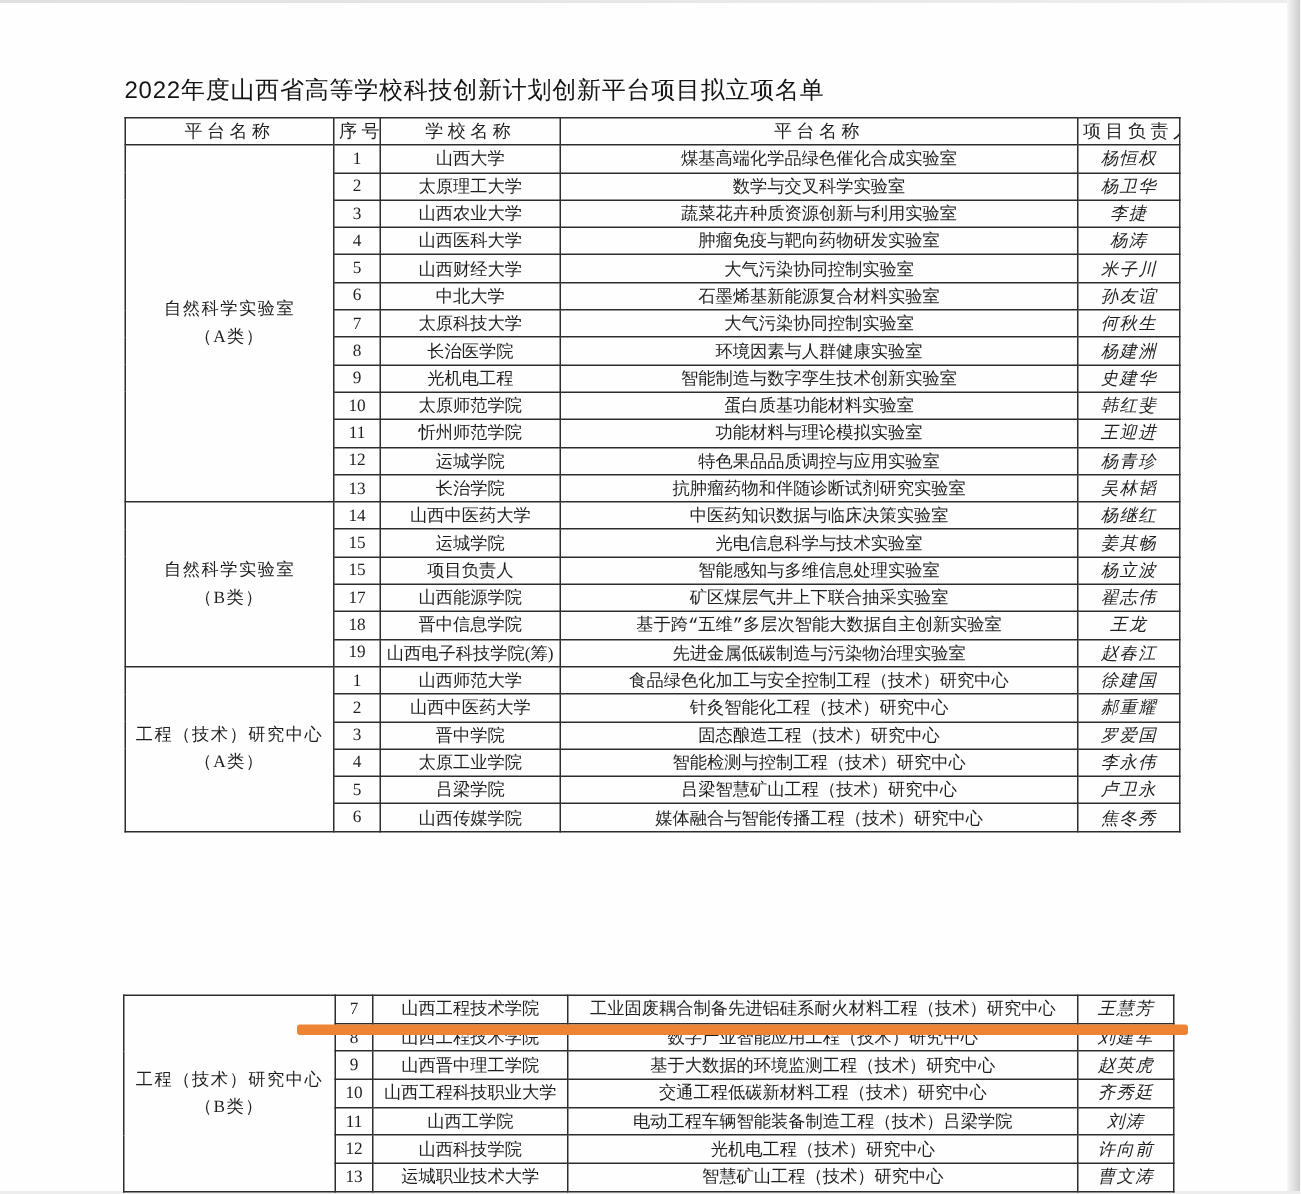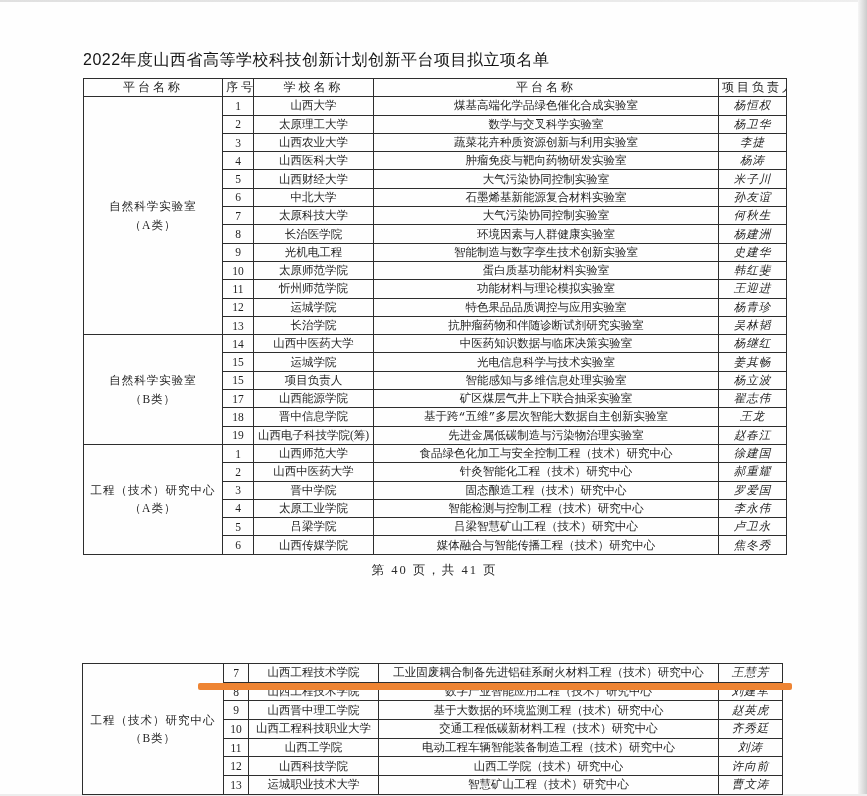--- a/index.html
+++ b/index.html
@@ -271,21 +271,20 @@
         </tr>
         <tr>
           <td class="seq-cell">6</td>
           <td class="school-cell">山西传媒学院</td>
           <td class="platform-cell">媒体融合与智能传播工程（技术）研究中心</td>
           <td class="leader-cell">焦冬秀</td>
         </tr>
       </tbody>
   </table>
 
-  <div class="page-footer">第 40 页，共 41 页</div>
 
   <table class="doc-table" id="table2">
     <colgroup>
       <col style="width:141px">
         <col style="width:25px">
         <col style="width:130px">
         <col style="width:340px">
         <col style="width:64px">
     </colgroup>
     <tbody>
@@ -313,27 +312,27 @@
         </tr>
         <tr>
           <td class="seq-cell">10</td>
           <td class="school-cell">山西工程科技职业大学</td>
           <td class="platform-cell">交通工程低碳新材料工程（技术）研究中心</td>
           <td class="leader-cell">齐秀廷</td>
         </tr>
         <tr>
           <td class="seq-cell">11</td>
           <td class="school-cell">山西工学院</td>
-          <td class="platform-cell">电动工程车辆智能装备制造工程（技术）研究中心</td>
+          <td class="platform-cell">电动工程车辆智能装备制造工程（技术）吕梁学院</td>
           <td class="leader-cell">刘涛</td>
         </tr>
         <tr>
           <td class="seq-cell">12</td>
           <td class="school-cell">山西科技学院</td>
-          <td class="platform-cell">山西工学院（技术）研究中心</td>
+          <td class="platform-cell">光机电工程（技术）研究中心</td>
           <td class="leader-cell">许向前</td>
         </tr>
         <tr>
           <td class="seq-cell">13</td>
           <td class="school-cell">运城职业技术大学</td>
           <td class="platform-cell">智慧矿山工程（技术）研究中心</td>
           <td class="leader-cell">曹文涛</td>
         </tr>
       </tbody>
   </table>

